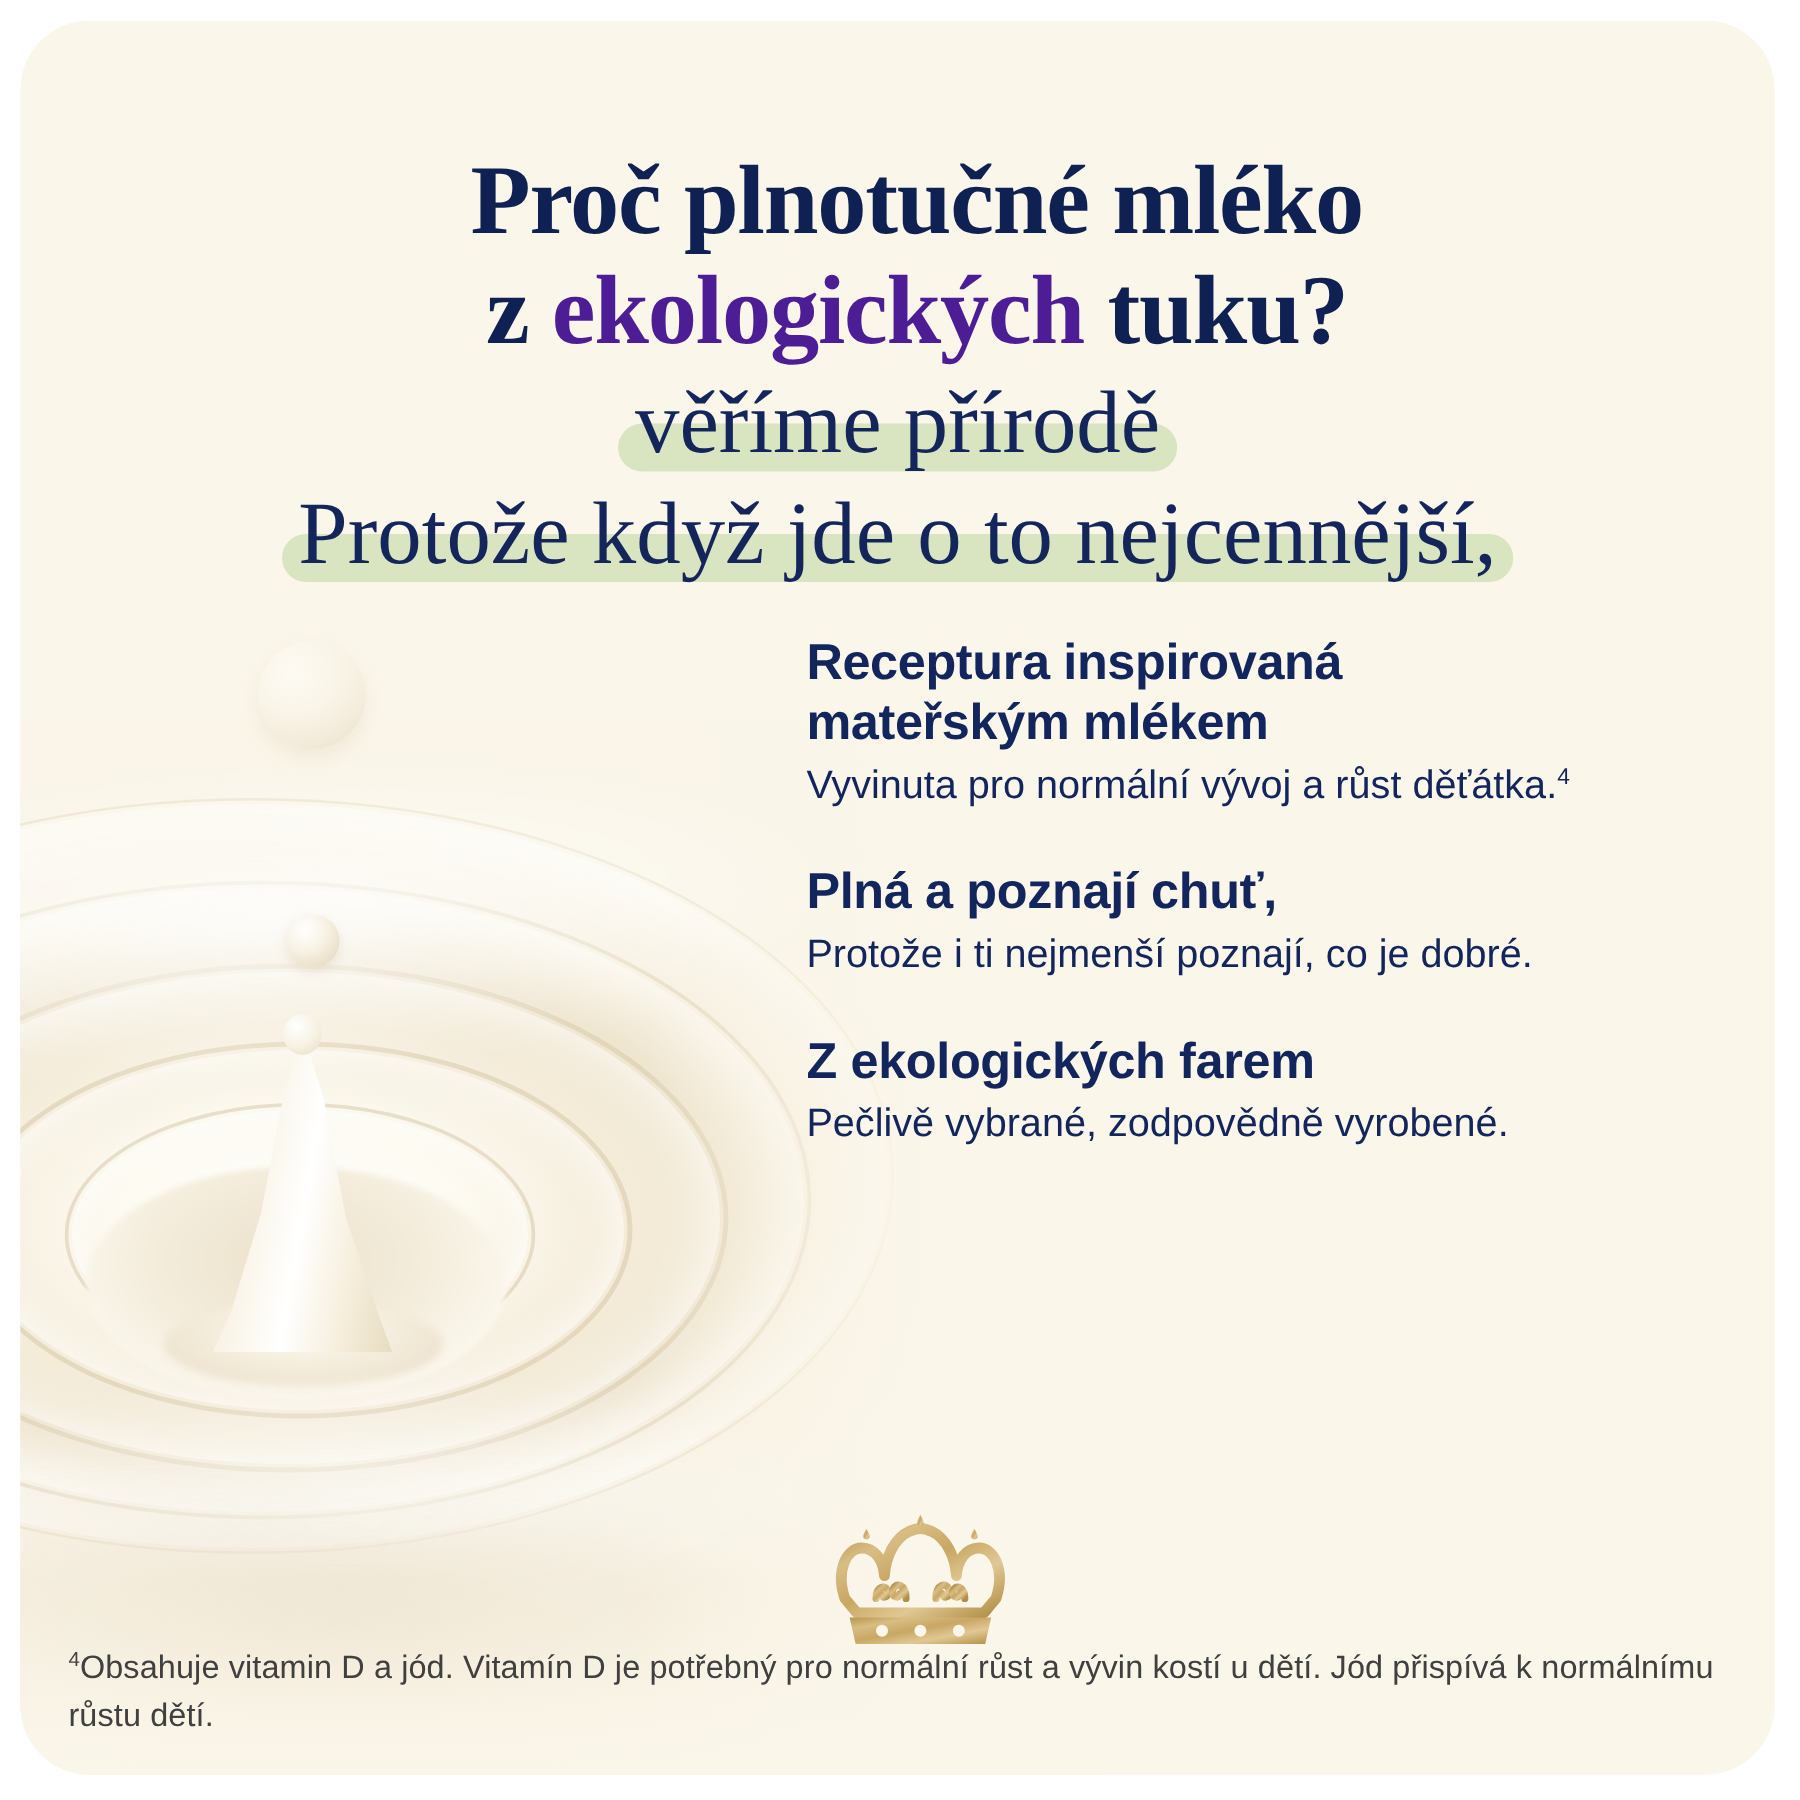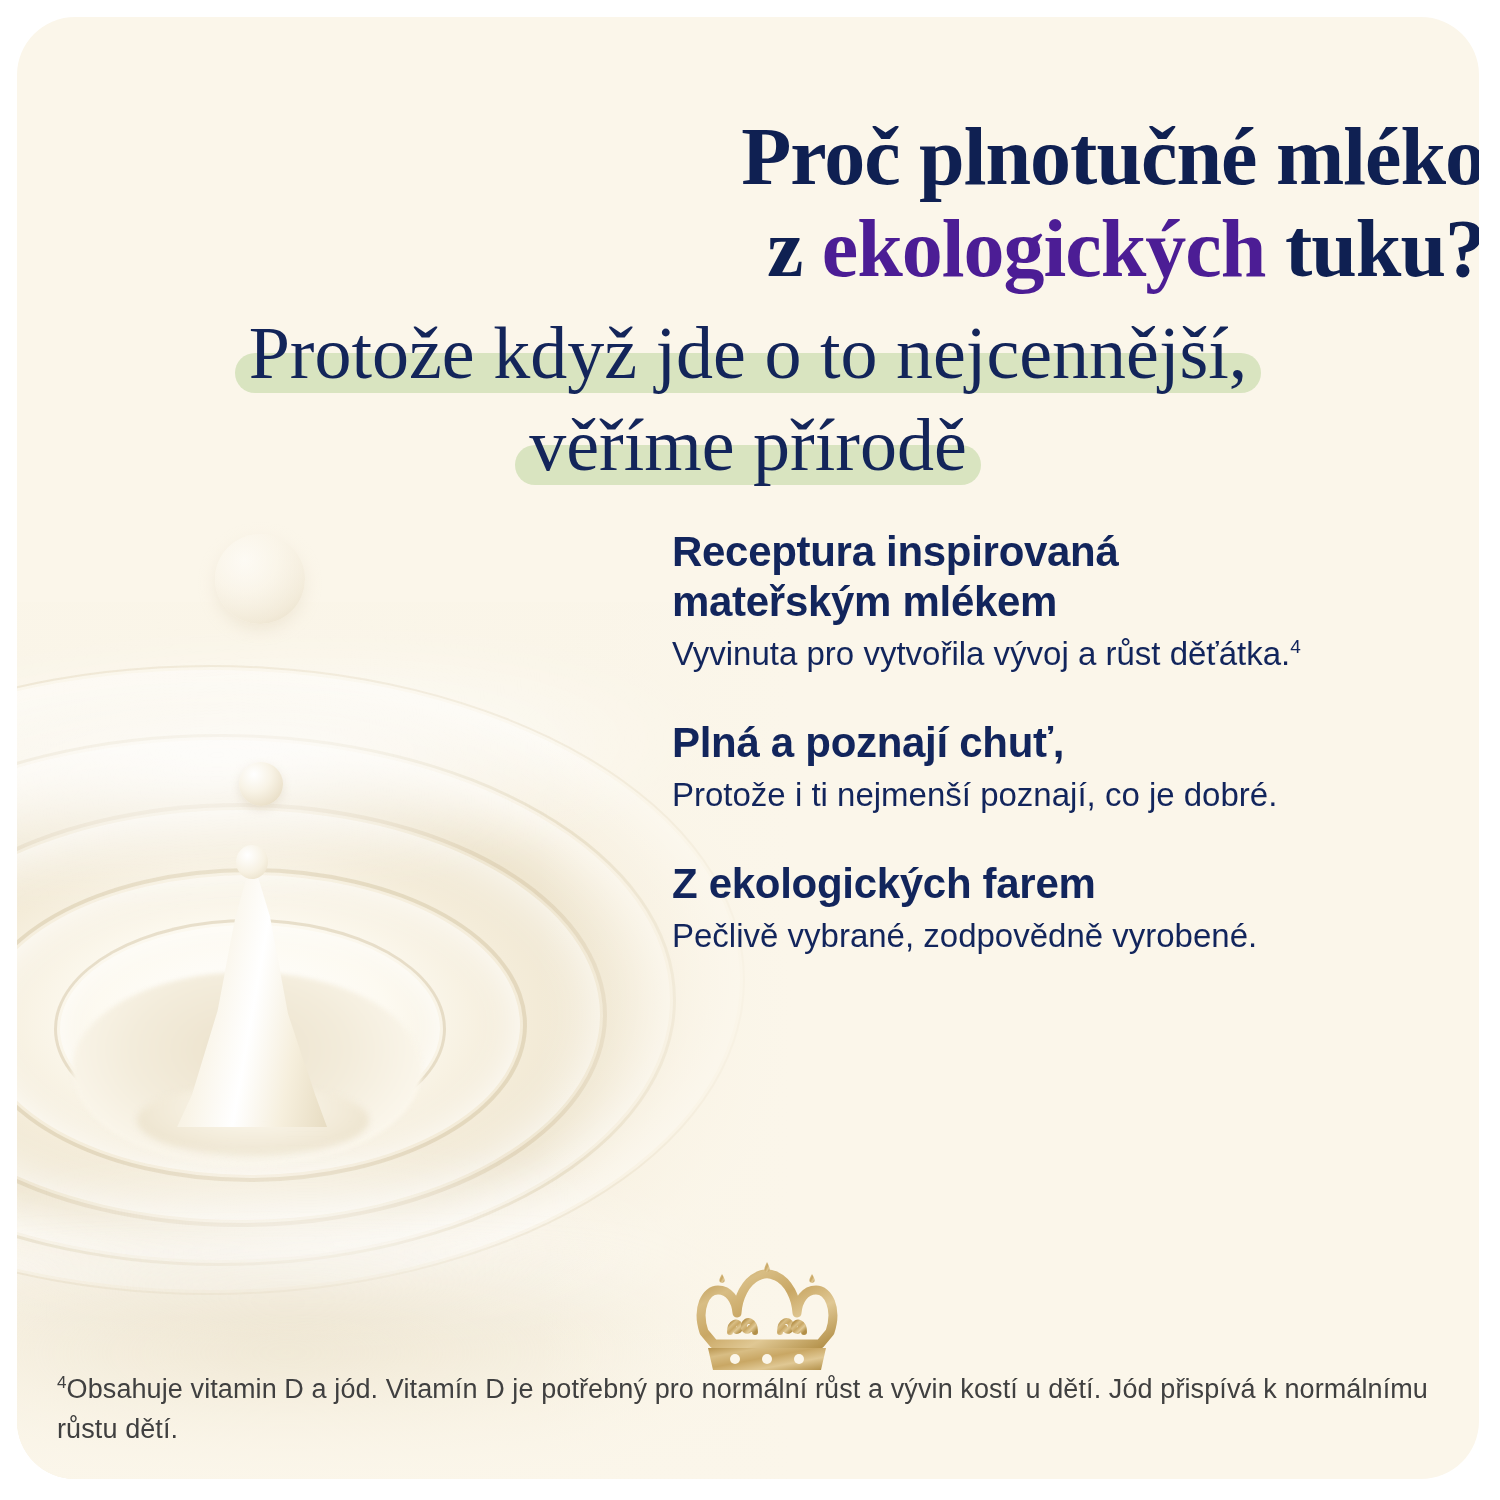--- a/index.html
+++ b/index.html
@@ -105,28 +105,27 @@
   }
   .bottomfade{
     position:absolute;left:0;top:1300px;width:900px;height:180px;
     background:linear-gradient(180deg, rgba(251,246,234,0) 0%, rgba(251,246,234,.92) 85%);
   }
 
   
   .head-wrap{position:absolute;left:0;top:0;width:1462px;text-align:center;}
 
   h1.title{
-    margin:6px;padding:0;
+    margin:16px;padding:0;
     position:absolute;left:0;top:88px;width:100%;
     font-family:"Liberation Serif", serif;
     font-weight:700;
     font-size:82px;line-height:92px;
     letter-spacing:-1px;
     color:#0f2052;
-    text-align:right;
   }
   h1.title .green{color:#4c1d95;}
 
   .subtitle{
     position:absolute;left:0;top:290px;width:100%;
     font-family:"Liberation Serif", serif;
     font-weight:400;
     font-size:74px;line-height:92px;
     color:#13255a;
   }
@@ -206,38 +205,38 @@
 
   <div class="head-wrap">
 
     <h1 class="title">
       <span>Proč plnotučné mléko</span><br>
       <span>z </span><span class="green">ekologických</span><span> tuku?</span>
     </h1>
 
     <div class="subtitle">
       <span class="sub-line">
-        <span class="hl"><span>Protože když jde o to nejcennější,</span></span>
+        <span class="hl"><span>věříme přírodě</span></span>
       </span>
       <span class="sub-line">
-        <span class="hl"><span>věříme přírodě</span></span>
+        <span class="hl"><span>Protože když jde o to nejcennější,</span></span>
       </span>
     </div>
 
   </div>
 
   <div class="list">
 
 
     <div class="item">
       <h2>
         <span>Receptura inspirovaná</span><br>
         <span>mateřským mlékem</span>
       </h2>
-      <p><span>Vyvinuta pro vytvořila vývoj a růst děťátka.</span><sup>4</sup></p>
+      <p><span>Vyvinuta pro normální vývoj a růst děťátka.</span><sup>4</sup></p>
     </div>
 
     <div class="item">
       <h2>
         <span>Plná a poznají chuť,</span><br>
       </h2>
       <p><span>Protože i ti nejmenší poznají, co je dobré.</span></p>
     </div>
 
     <div class="item">

